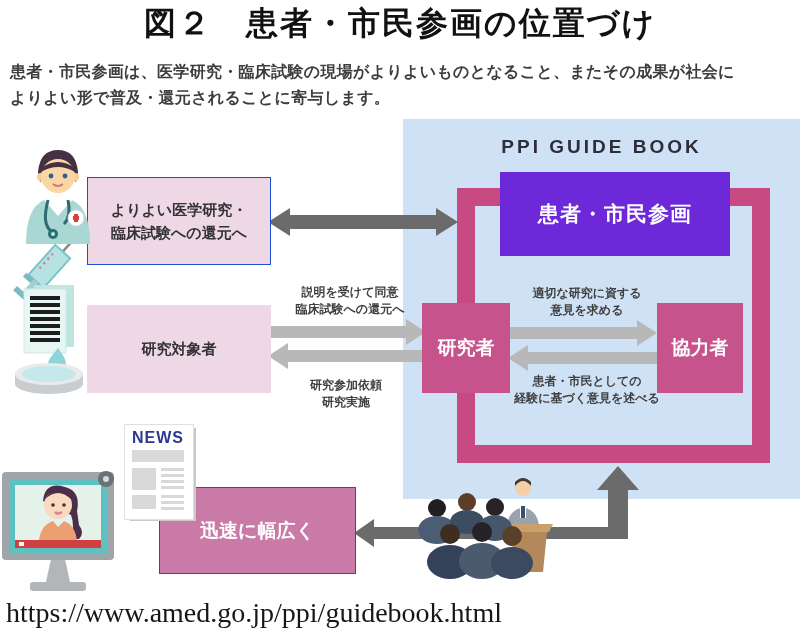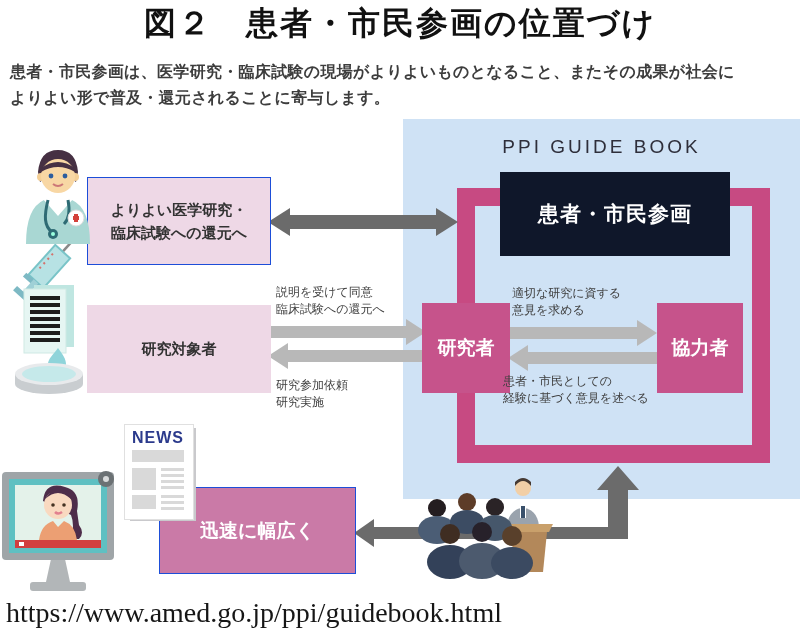--- a/index.html
+++ b/index.html
@@ -3,34 +3,34 @@
 <meta charset="utf-8">
 <style>
   html,body{margin:0;padding:0;}
   body{font-family:"Liberation Sans","DejaVu Sans",sans-serif;background:#ffffff;}
   #canvas{position:relative;width:800px;height:637px;background:#ffffff;overflow:hidden;}
   .abs{position:absolute;}
   #fig-title{top:2px;left:0;width:800px;text-align:center;font-size:32px;font-weight:bold;color:#111;letter-spacing:2px;}
   .intro-line{left:10px;width:788px;font-size:16px;font-weight:bold;color:#3d3d3d;letter-spacing:0.3px;}
   #intro1{top:62px;} #intro2{top:88px;}
   #blue-panel{left:403px;top:119px;width:397px;height:380px;background:#cfe2f5;}
-  #ppi-label{left:403px;top:136px;width:397px;text-align:center;font-size:19px;font-weight:normal;color:#2e2e3a;letter-spacing:3px;}
+  #ppi-label{left:403px;top:136px;width:397px;text-align:center;font-size:19px;font-weight:bold;color:#2e2e3a;letter-spacing:3px;}
   #loop{left:457px;top:188px;width:313px;height:275px;border:18px solid #c74a82;box-sizing:border-box;z-index:2;}
   .pinkbox{background:#c6538b;color:#ffffff;font-weight:bold;display:flex;align-items:center;justify-content:center;z-index:4;text-align:center;}
   #ppi-box{left:500px;top:172px;width:230px;height:84px;font-size:21px;letter-spacing:1px;}
   #researcher-box{left:422px;top:303px;width:88px;height:90px;font-size:19px;}
   #cooperator-box{left:657px;top:303px;width:86px;height:90px;font-size:19px;}
   .grayborder{border:1px solid #1d4ed8;box-sizing:border-box;display:flex;flex-direction:column;align-items:center;justify-content:center;z-index:4;text-align:center;}
   #feedback-box{left:87px;top:177px;width:184px;height:88px;background:#eed8e6;color:#333;font-weight:bold;font-size:15px;line-height:23px;}
   #subjects-box{left:87px;top:305px;width:184px;height:88px;background:#eed8e6;color:#333;font-weight:bold;font-size:15px;line-height:24px;display:flex;flex-direction:column;align-items:center;justify-content:center;z-index:4;text-align:center;}
   #dissemination-box{left:159px;top:487px;width:197px;height:87px;background:#ca7aa7;color:#fff;font-weight:bold;font-size:19px;line-height:24px;z-index:4;}
   .shaft{background:#6b6b6b;z-index:3;}
   .lshaft{background:#b8b8b8;z-index:3;}
   .tri{width:0;height:0;z-index:3;}
-  .lbl{font-size:12px;font-weight:normal;color:#3f3f3f;line-height:17px;text-align:left;z-index:5;}
+  .lbl{font-size:12px;font-weight:bold;color:#3f3f3f;line-height:17px;text-align:center;z-index:5;}
   #url-line{left:6px;top:597px;font-family:"Liberation Serif","DejaVu Serif",serif;font-size:28px;color:#161616;}
   
   #news{left:124px;top:424px;width:76px;height:100px;z-index:4;}
   #news .sheet-shadow{position:absolute;left:6px;top:4px;width:66px;height:93px;background:#c9c9cc;}
   #news .sheet{position:absolute;left:0;top:0;width:68px;height:94px;background:#ffffff;border:1px solid #e0e0e0;}
   #news .news-word{position:absolute;left:0;top:5px;width:68px;text-align:center;font-size:16px;font-weight:bold;color:#2b3a8c;letter-spacing:1px;}
   #news .blk{position:absolute;background:#d9d9d9;}
   
   #monitor{left:2px;top:472px;width:116px;height:126px;z-index:4;}
   #monitor .frame{position:absolute;left:0;top:0;width:112px;height:88px;background:#9fa5a8;border-radius:4px;}
@@ -69,21 +69,21 @@
   <div class="abs lshaft" style="left:508px;top:327px;width:129px;height:12px;"></div>
   <div class="abs tri" style="left:637px;top:320px;border-top:13px solid transparent;border-bottom:13px solid transparent;border-left:20px solid #b8b8b8;"></div>
   <div class="abs lshaft" style="left:528px;top:352px;width:129px;height:12px;"></div>
   <div class="abs tri" style="left:508px;top:345px;border-top:13px solid transparent;border-bottom:13px solid transparent;border-right:20px solid #b8b8b8;"></div>
 
   <div class="abs shaft" style="left:372px;top:527px;width:256px;height:12px;"></div>
   <div class="abs tri" style="left:354px;top:519px;border-top:14px solid transparent;border-bottom:14px solid transparent;border-right:20px solid #6b6b6b;"></div>
   <div class="abs shaft" style="left:608px;top:489px;width:20px;height:50px;"></div>
   <div class="abs tri" style="left:597px;top:466px;border-left:21px solid transparent;border-right:21px solid transparent;border-bottom:24px solid #6b6b6b;"></div>
 
-  <div class="abs pinkbox" id="ppi-box" style="background:#0f172a;text-align:center;">
+  <div class="abs pinkbox" id="ppi-box" style="background:#6d28d9;text-align:center;">
       <span>患者・市民参画</span>
     </div>
   <div class="abs pinkbox" id="researcher-box">
       <span>研究者</span>
     </div>
   <div class="abs pinkbox" id="cooperator-box">
       <span>協力者</span>
     </div>
 
   <div class="abs grayborder" id="feedback-box">

